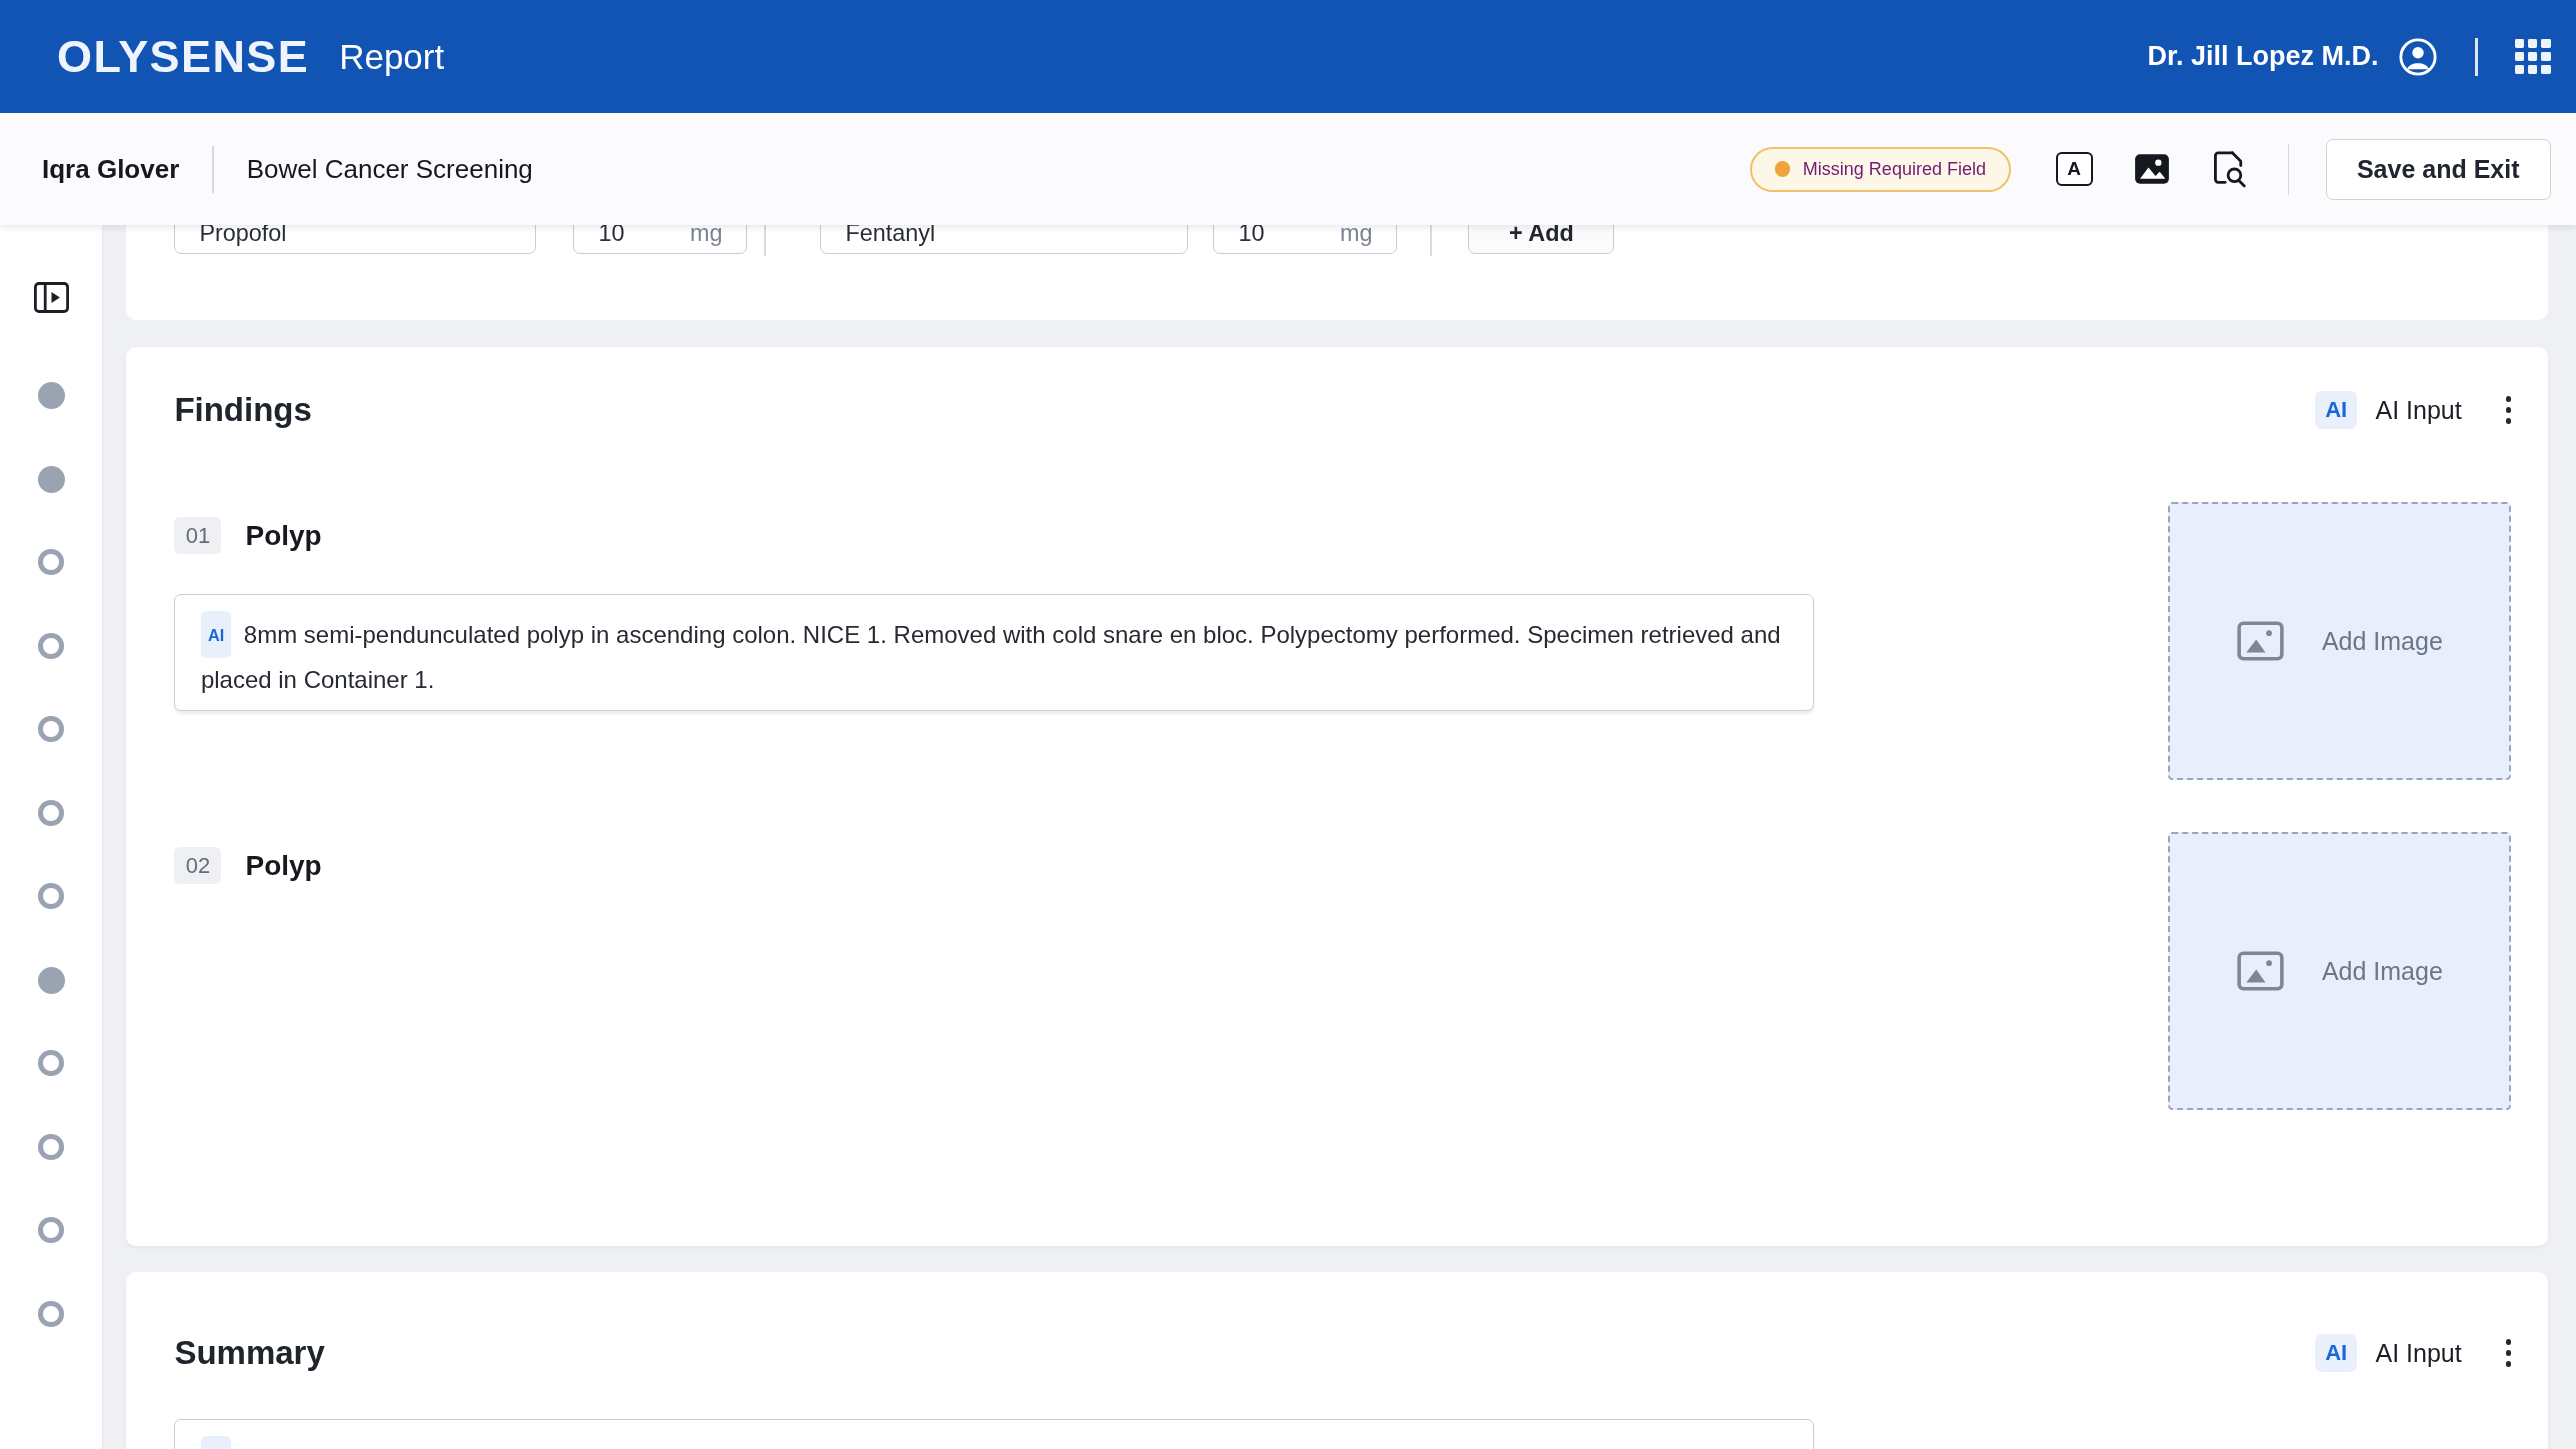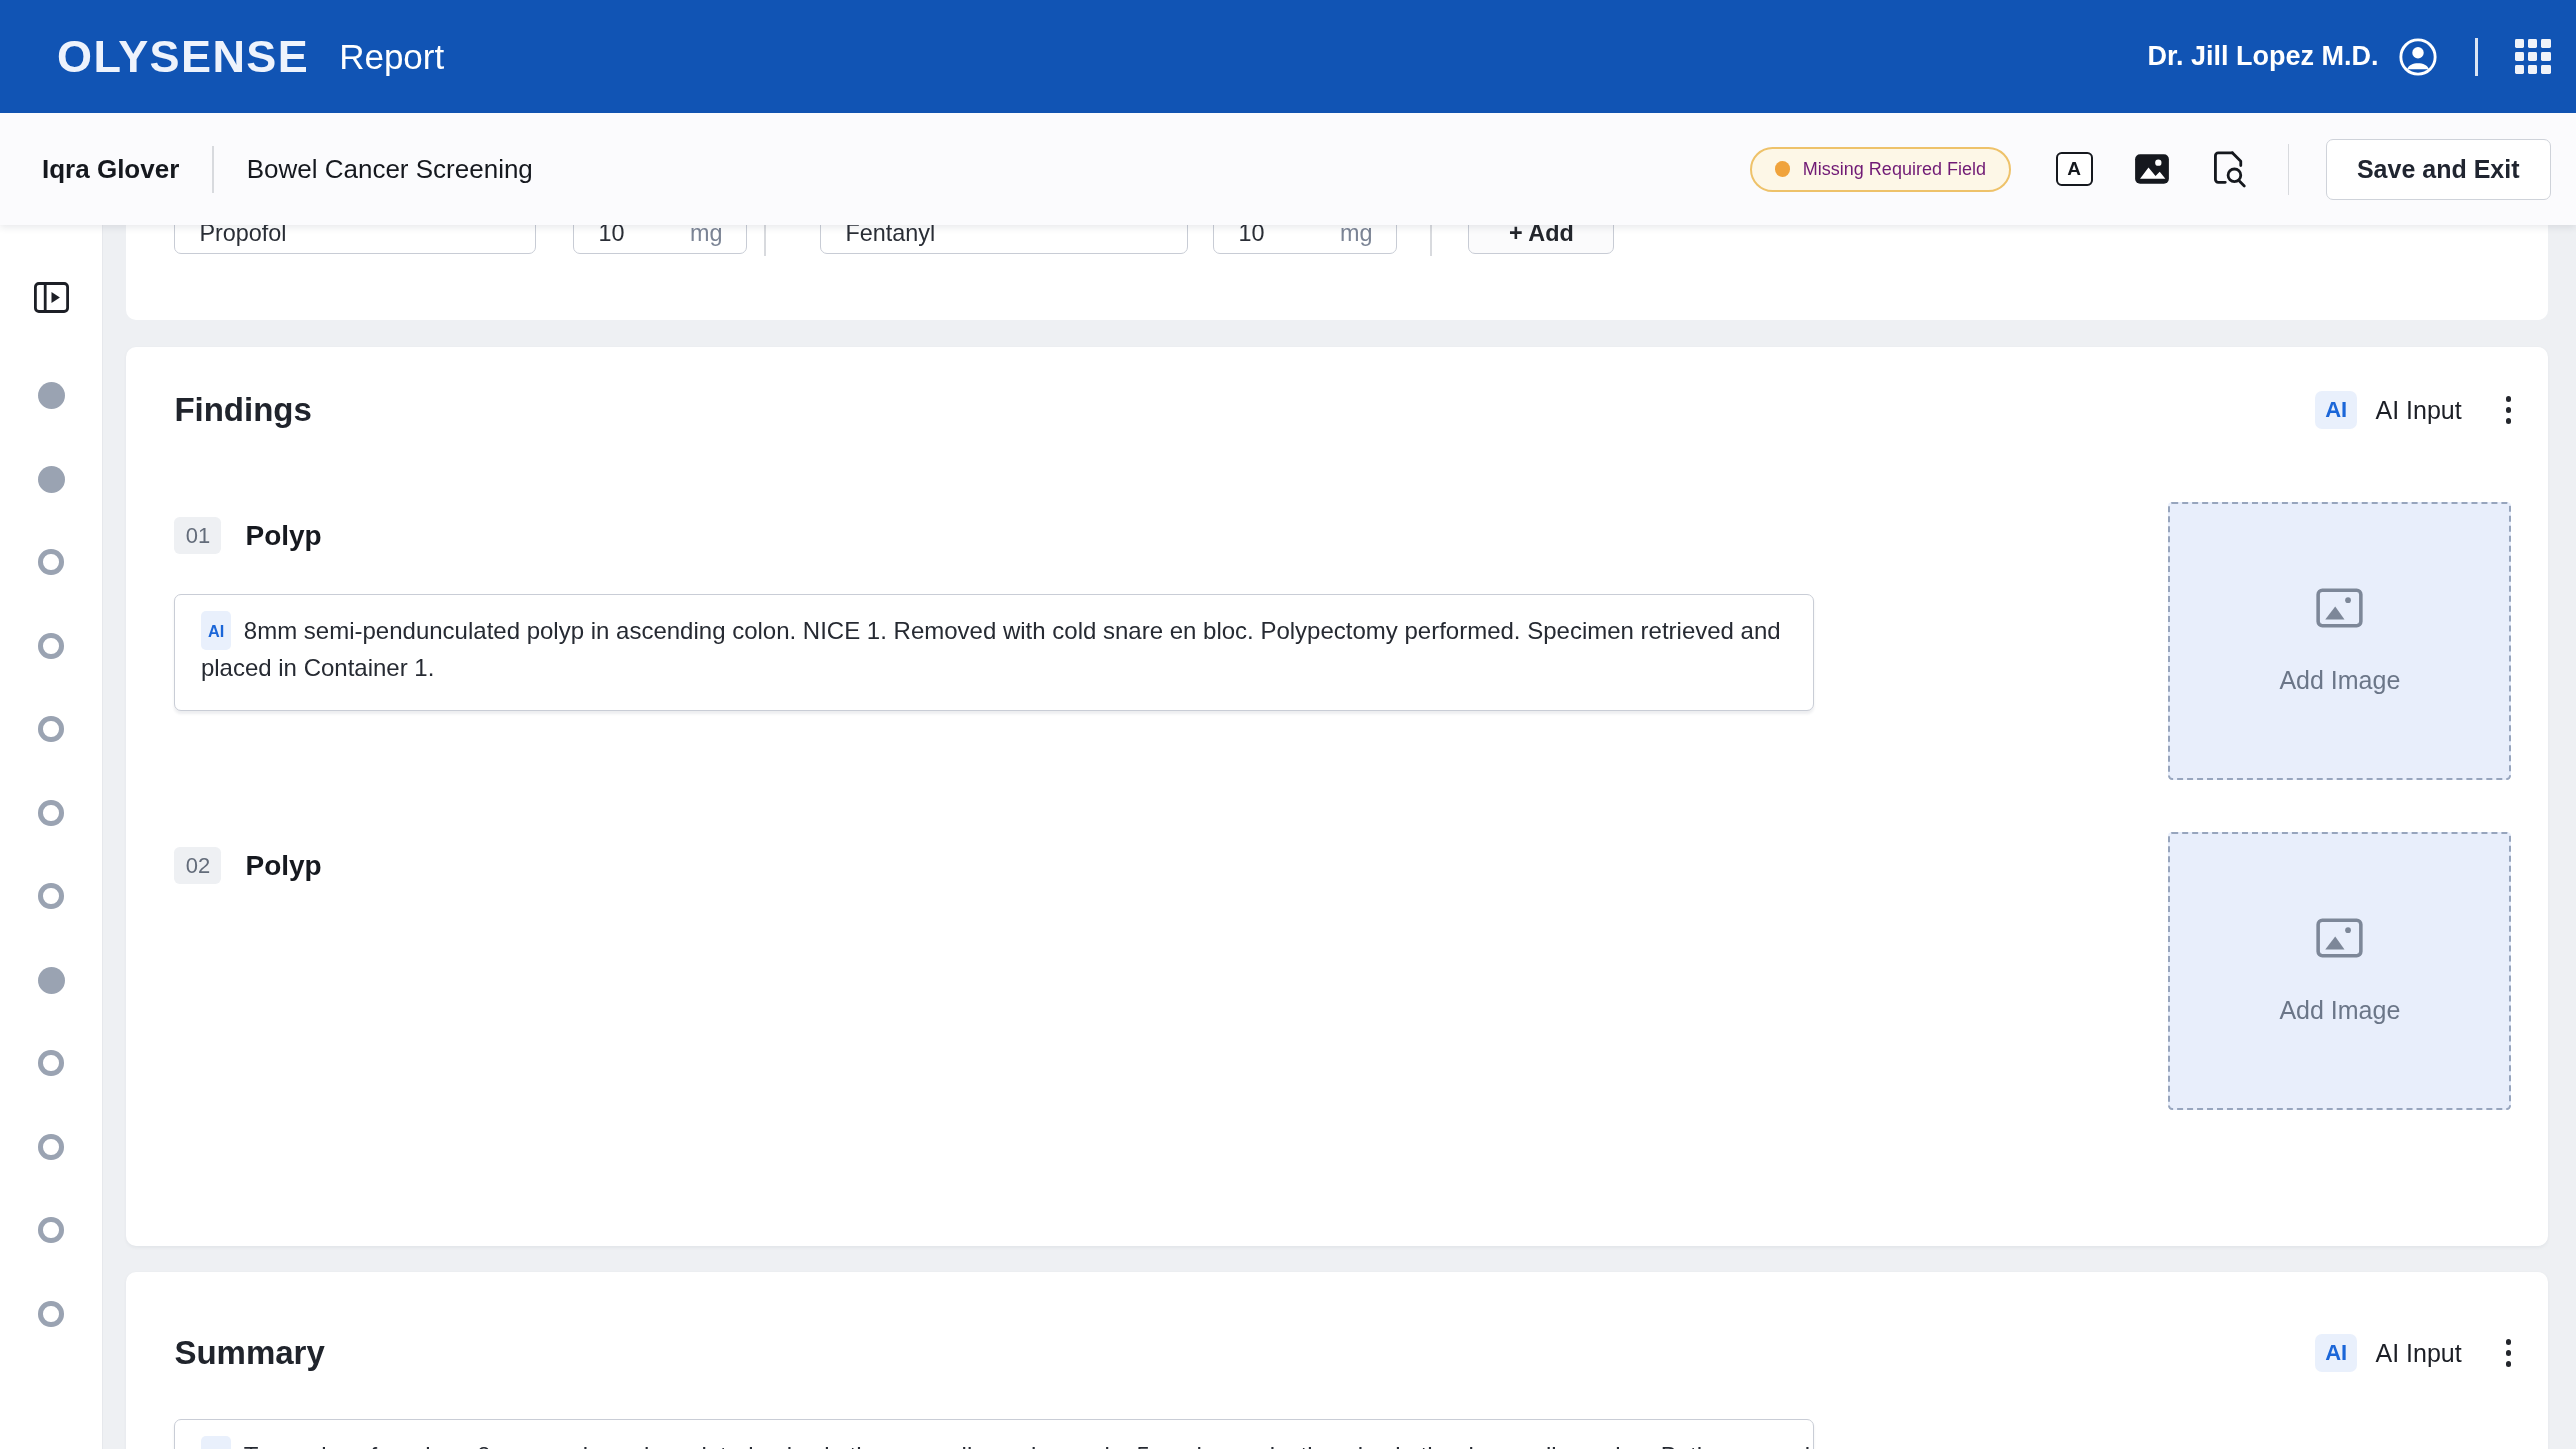--- a/index.html
+++ b/index.html
@@ -82,27 +82,27 @@
   .kebab { margin-left:44px; display:flex; flex-direction:column; gap:5px; cursor:pointer; }
   .kebab span { width:5.7px; height:5.7px; border-radius:50%; background:#23262c; }
 
   .item-row { position:absolute; left:48px; display:flex; align-items:center; gap:24px; }
   .idx-badge { background:#eef0f3; border-radius:5.7px; font-size:22px; color:#636c7a;
                padding:5.7px 11.3px; }
   .item-name { font-size:28px; font-weight:700; color:#16191f; }
 
   .text-block { position:absolute; left:48px; width:1640px; border:1.4px solid #c9cdd6; border-radius:7px;
                 background:#ffffff; box-shadow:0 2.1px 2.8px rgba(30,40,60,.08);
-                padding:18.4px 25.5px; font-size:24px; line-height:32px; color:#262a32; }
+                padding:18.4px 25.5px; font-size:24px; line-height:40px; color:#262a32; }
   .ai-inline { display:inline-block; background:#e9f0fc; color:#1b66d8; border-radius:5px;
                font-size:16.3px; font-weight:700; padding:3.5px 7px; margin-right:12.7px;
                position:relative; top:-2.1px; }
 
   .img-tile { position:absolute; right:37px; width:343px; height:278px; background:#e8eefb;
-              border:2.1px dashed #97a5bd; border-radius:4.2px; display:flex; flex-direction:column;
+              border:2.1px dashed #97a5bd; border-radius:4.2px; display:flex; flex-direction:row;
               align-items:center; justify-content:center; gap:38px; cursor:pointer; }
   .img-tile .tile-label { font-size:25px; color:#6b7688; }
 
   .add-text-row { position:absolute; left:71px; display:flex; align-items:center; gap:45px; cursor:text; }
   .add-text-placeholder { font-size:26px; color:#a3aab8; }
 
   .summary-textblock { white-space:nowrap; overflow:hidden; height:156px; }
 </style>
 </head>
 <body>

